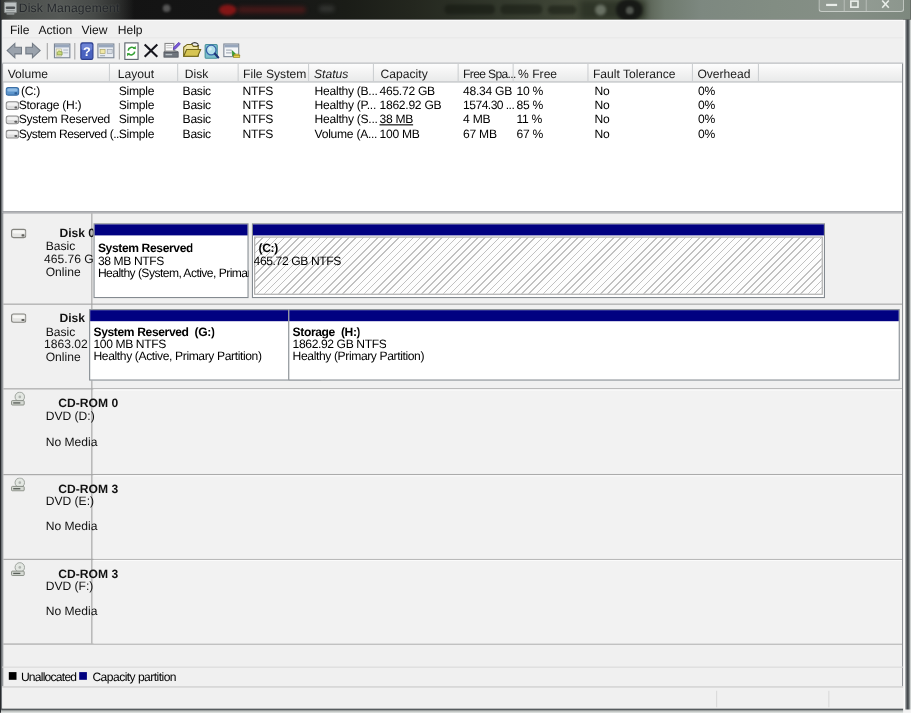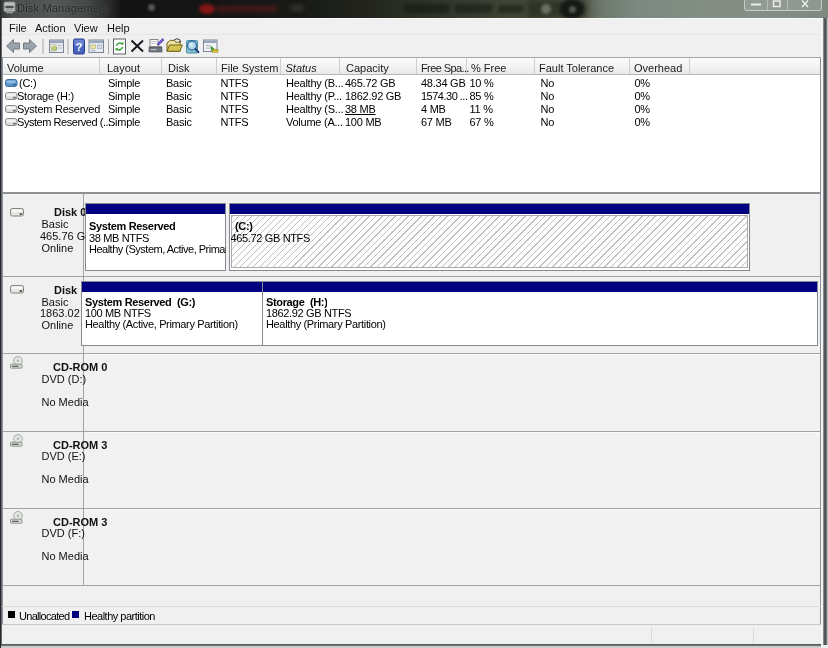--- a/index.html
+++ b/index.html
@@ -383,20 +383,20 @@
         <span style="left:466.5px;">67 %</span>
         <span style="left:537.5px;">No</span>
         <span style="left:631.5px;">0%</span>
     </div>
   </div>
 
   <div id="legendline"></div>
   <div class="lgsq" style="left:8px; top:611px; background:#000;"></div>
   <div class="abs" style="left:19px;top:609.5px;letter-spacing:-0.7px;">Unallocated</div>
   <div class="lgsq" style="left:72px;top:611px; background:#00007f;"></div>
-  <div class="abs" style="left:84px;top:609.5px;letter-spacing:-0.5px;">Healthy partition</div>
+  <div class="abs" style="left:84px;top:609.5px;letter-spacing:-0.5px;">Capacity partition</div>
 
   <div id="statusbar">
     <div class="stsep" style="left:649px;"></div>
     <div class="stsep" style="left:751px;"></div>
   </div>
 
 </div>
 
 </body></html>

